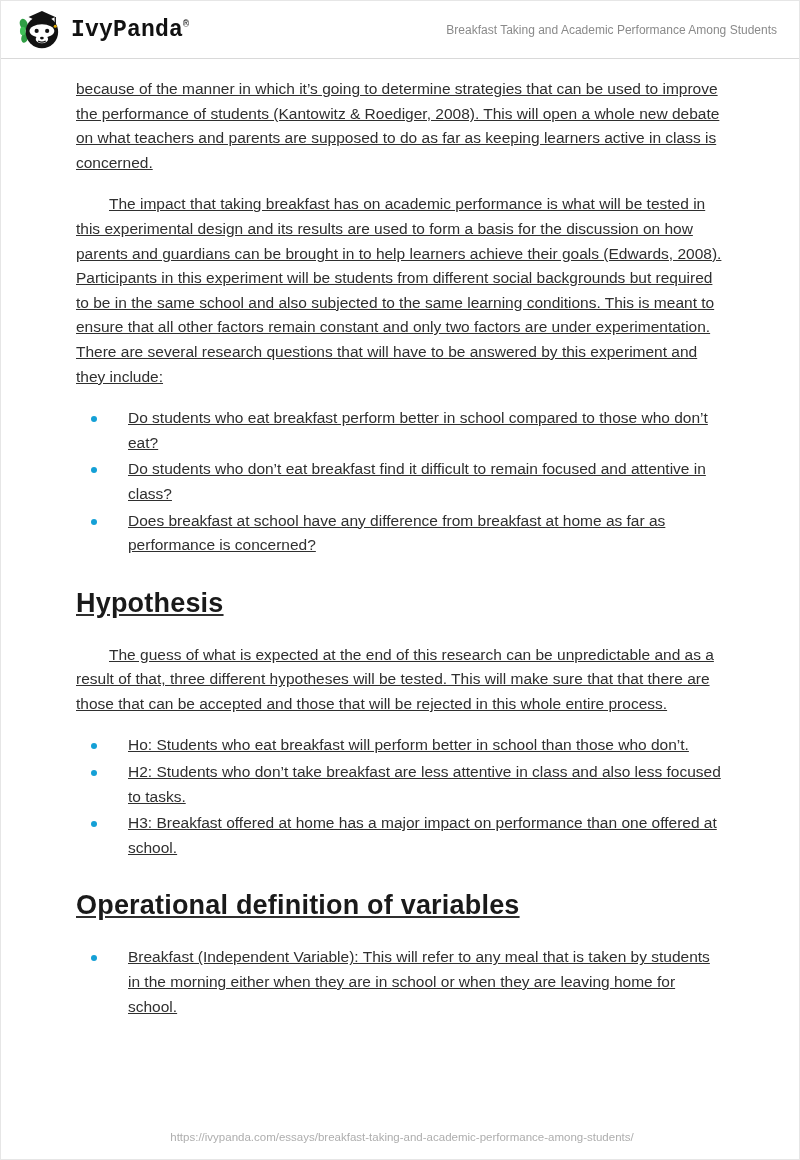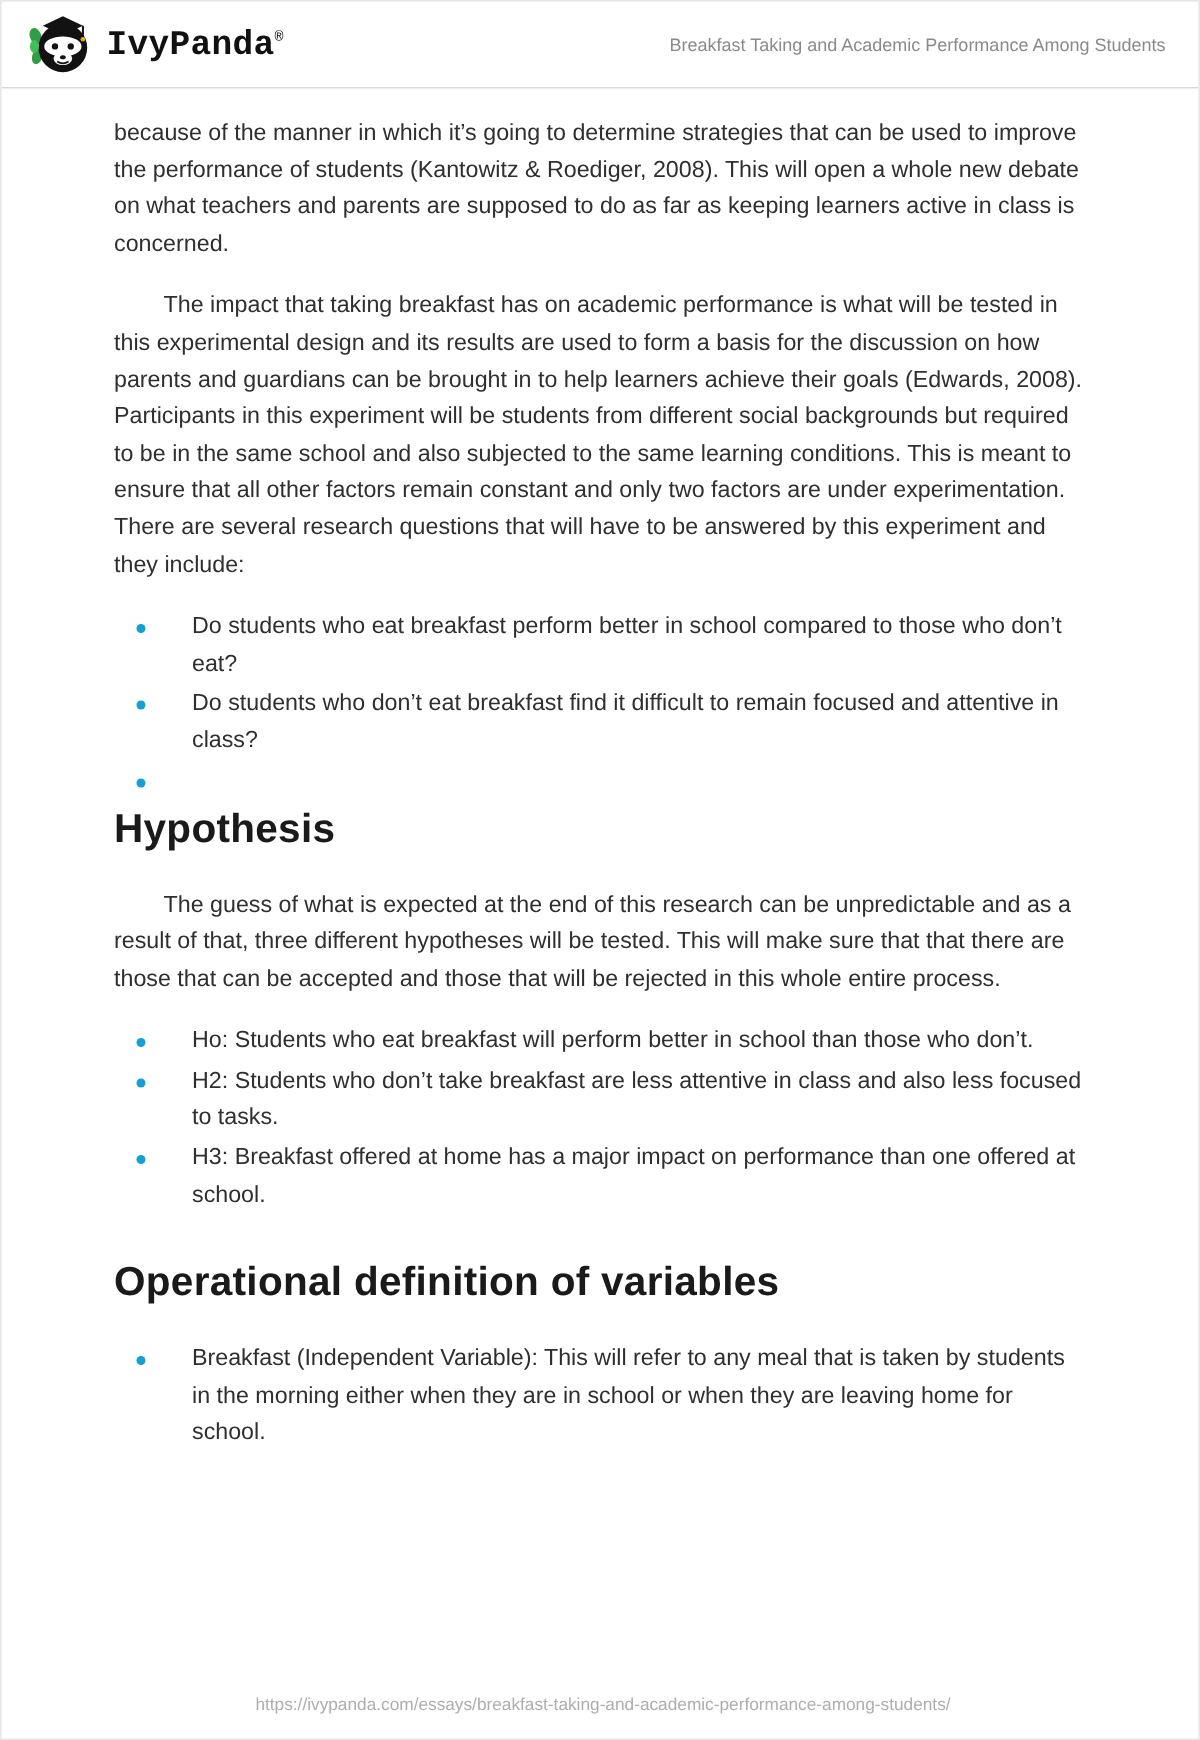--- a/index.html
+++ b/index.html
@@ -50,20 +50,21 @@
   }
   .doc-title{
     font-size:12px;
     color:var(--muted);
     text-align:right;
     max-width:420px;
   }
   
   .page{
     padding:18px 77px 0 75px;
+    text-decoration:underline;
   }
   p.body-para{
     font-size:15.5px;
     line-height:24.6px;
     margin-bottom:17px;
     color:var(--body-text);
   }
   p.indented{text-indent:33px;}
   .h2{
     font-size:27px;
@@ -139,21 +140,21 @@
 
 <div class="page">
 
   <p class="body-para">because of the manner in which it’s going to determine strategies that can be used to improve the performance of students (Kantowitz &amp; Roediger, 2008). This will open a whole new debate on what teachers and parents are supposed to do as far as keeping learners active in class is concerned.</p>
 
   <p class="body-para indented">The impact that taking breakfast has on academic performance is what will be tested in this experimental design and its results are used to form a basis for the discussion on how parents and guardians can be brought in to help learners achieve their goals (Edwards, 2008). Participants in this experiment will be students from different social backgrounds but required to be in the same school and also subjected to the same learning conditions. This is meant to ensure that all other factors remain constant and only two factors are under experimentation. There are several research questions that will have to be answered by this experiment and they include:</p>
 
   <ul class="bullets">
     <li><span class="dot"></span><span>Do students who eat breakfast perform better in school compared to those who don’t eat?</span></li>
     <li><span class="dot"></span><span>Do students who don’t eat breakfast find it difficult to remain focused and attentive in class?</span></li>
-    <li><span class="dot"></span></li>
+    <li><span class="dot"></span><span>Does breakfast at school have any difference from breakfast at home as far as performance is concerned?</span></li>
   </ul>
 
   <h2 class="h2">Hypothesis</h2>
 
   <p class="body-para indented">The guess of what is expected at the end of this research can be unpredictable and as a result of that, three different hypotheses will be tested. This will make sure that that there are those that can be accepted and those that will be rejected in this whole entire process.</p>
 
   <ul class="bullets">
     <li><span class="dot"></span><span>Ho: Students who eat breakfast will perform better in school than those who don’t.</span></li>
     <li><span class="dot"></span><span>H2: Students who don’t take breakfast are less attentive in class and also less focused to tasks.</span></li>
     <li><span class="dot"></span><span>H3: Breakfast offered at home has a major impact on performance than one offered at school.</span></li>

